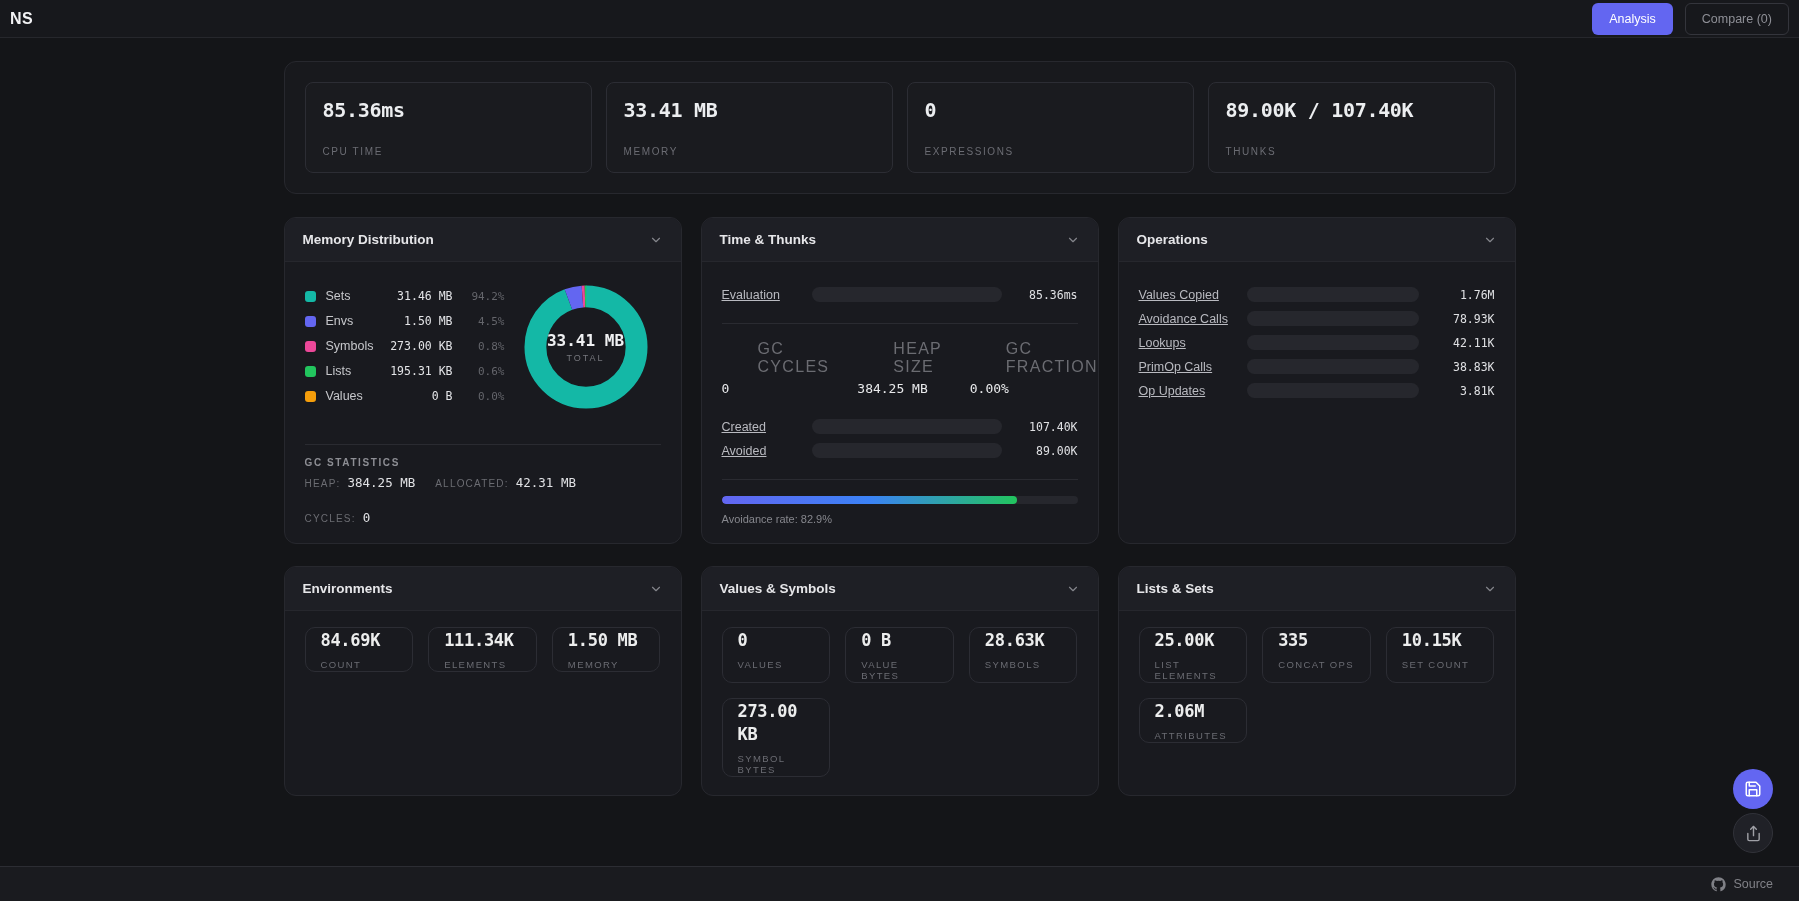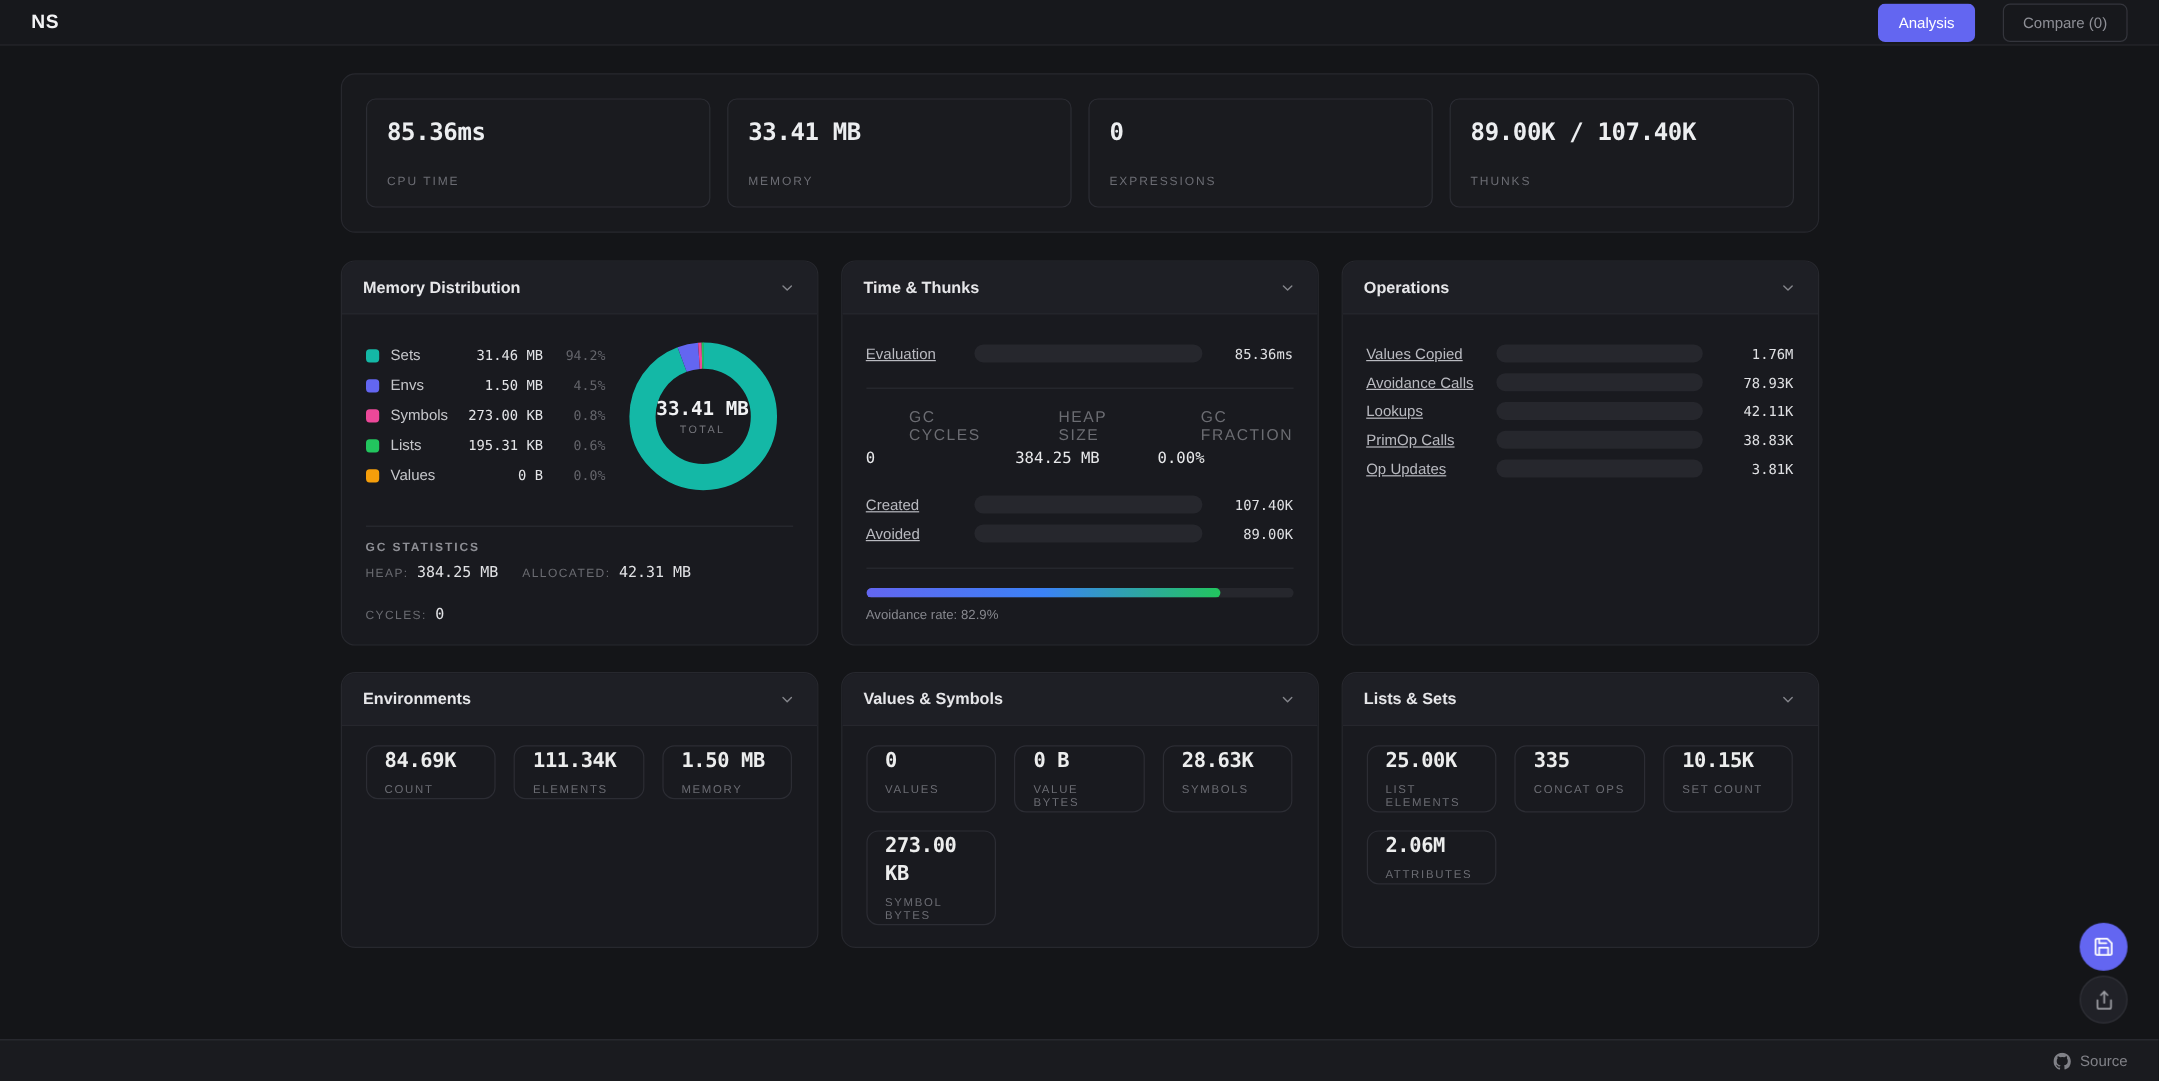--- a/index.html
+++ b/index.html
@@ -9,24 +9,24 @@
     font-family:"Liberation Sans", sans-serif;
     display:flex; flex-direction:column; min-height:100vh;
     font-size:13px;
   }
   .mono { font-family:"DejaVu Sans Mono", monospace; }
 
   
   .topnav {
     height:38px; background:#17181c; border-bottom:1px solid #26272c;
     display:flex; align-items:center; justify-content:space-between;
-    padding:0 26px; flex:0 0 auto;
+    padding:0 10px; flex:0 0 auto;
   }
   .brand { font-size:16px; font-weight:bold; letter-spacing:.5px; color:#f2f2f4; }
-  .nav-actions { display:flex; gap:23px; }
+  .nav-actions { display:flex; gap:12px; }
   .btn {
     font-size:12.5px; border-radius:6px; padding:8px 16px; cursor:pointer;
     border:1px solid transparent; background:transparent; font-family:inherit;
   }
   .btn-primary { background:#6366f1; color:#fff; }
   .btn-ghost { border-color:#34353c; color:#8e8f96; }
 
   
   main { flex:1 1 auto; }
   .container { width:1232px; max-width:96%; margin:0 auto; padding-top:23px; }
@@ -82,21 +82,21 @@
 
   
   .bar-row { display:flex; align-items:center; gap:12px; margin:9px 0; }
   .bar-label { font-size:12.5px; color:#b9bac0; flex:0 0 78px;text-decoration:underline; }
   .ops .bar-label { flex:0 0 96px; }
   .bar-track { flex:1; height:15px; border-radius:8px; background:#26272d; overflow:hidden; }
   .bar-fill { height:100%; border-radius:8px; min-width:3px; }
   .bar-value { font-size:11.5px; color:#dfe0e3; flex:0 0 64px; text-align:right; }
 
   .gcgrid { display:flex; gap:28px; margin:4px 0 2px; }
-  .gcgrid-label { font-size:13px; letter-spacing:1.3px; color:#6b6c72;padding-left:36px; }
+  .gcgrid-label { font-size:16px; letter-spacing:1.3px; color:#6b6c72;padding-left:36px; }
   .gcgrid-value { font-size:13px; color:#e8e9eb; margin-top:5px; }
 
   .grad-track { height:8px; border-radius:4px; background:#26272d; overflow:hidden; margin-top:4px; }
   .grad-fill { height:100%; border-radius:4px; }
   .avoid-caption { font-size:11px; color:#86878d; margin-top:9px; }
 
   
   .mini-grid { display:grid; grid-template-columns:repeat(3,1fr); gap:15px; align-content:start; }
   .mini-box { border:1px solid #2c2d34; border-radius:10px; padding:1px 15px; }
   .mini-value { font-size:17px; font-weight:bold; color:#eceded; line-height:1.35; letter-spacing:-.3px; }

